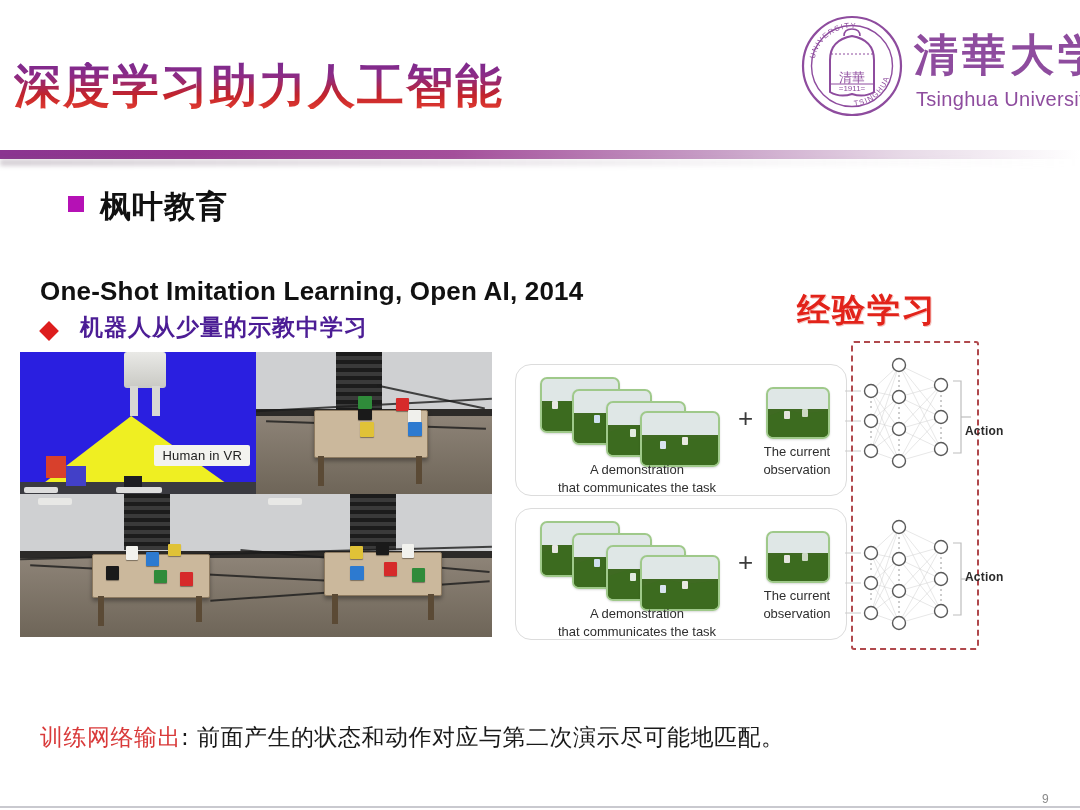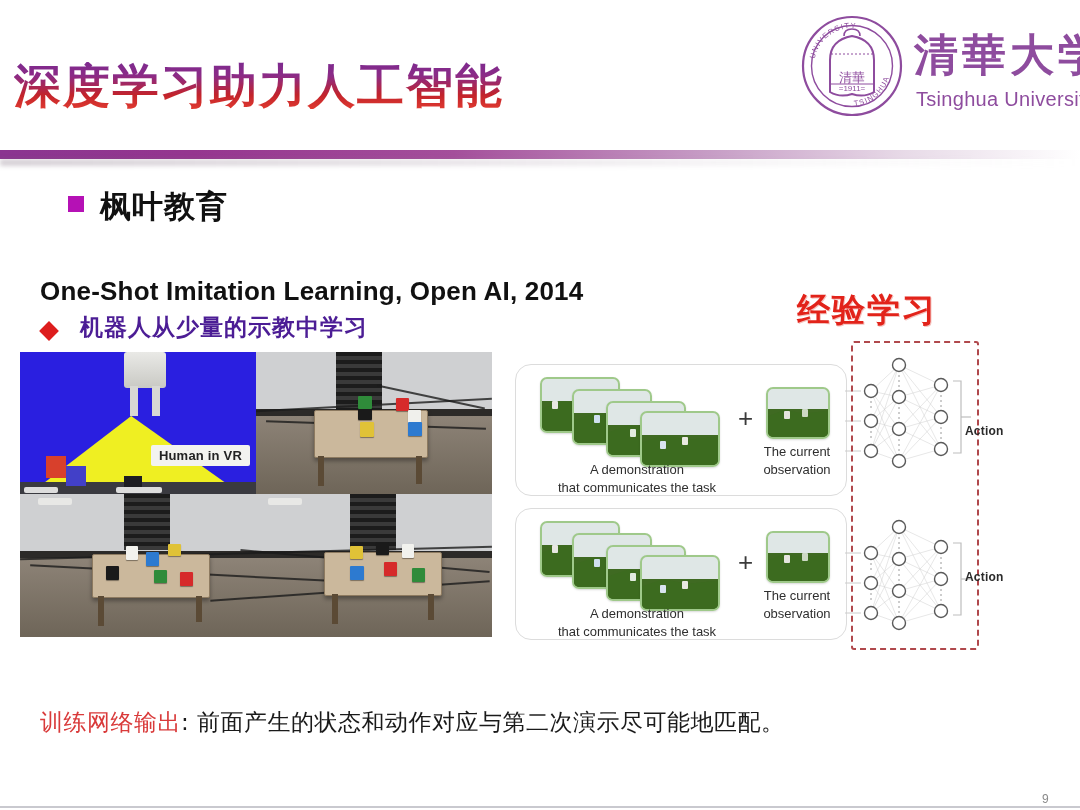--- a/index.html
+++ b/index.html
@@ -83,21 +83,21 @@
   .deep-learn{
     position:absolute;left:797px;top:288px;
     font-size:33px;font-weight:bold;color:#e2231a;letter-spacing:2px;
     font-family:"DejaVu Sans","Liberation Sans",sans-serif;white-space:nowrap;
     text-shadow:1px 1px 0 rgba(230,120,110,.45);
   }
 
   
   .photo{
     position:absolute;left:20px;top:352px;width:472px;height:285px;
-    overflow:hidden;background:#0c4a6e;font-weight:bold;
+    overflow:hidden;background:#0c4a6e;
   }
   .q{position:absolute;overflow:hidden;}
   .q-tl{left:0;top:0;width:236px;height:142px;background:#2a1fe0;}
   .q-tr{left:236px;top:0;width:236px;height:142px;background:#6d6258;}
   .q-b{left:0;top:142px;width:472px;height:143px;background:#6d6258;}
 
   
   .vr-yellow{
     position:absolute;left:20px;bottom:8px;width:190px;height:70px;
     background:#efef22;
@@ -162,21 +162,21 @@
   .action-label{
     position:absolute;font-size:12px;color:#2a2a2a;font-weight:bold;letter-spacing:.2px;
   }
 
   
   .bt{position:absolute;font-size:23px;letter-spacing:.5px;white-space:nowrap;
       font-family:"DejaVu Sans","Liberation Sans",sans-serif;}
   .bt .k{color:#d93a3a;}
   .bt .v{color:#1a1a1a;}
   .bt1{left:40px;top:668px;}
-  .bt2{left:40px;top:707px;}
+  .bt2{left:40px;top:722px;}
 
   
   .wm{position:absolute;left:880px;top:694px;width:190px;height:106px;opacity:.92;}
   .wm-text{
     position:absolute;left:44px;top:40px;font-size:25px;color:#7b5f86;font-weight:bold;
     font-family:"DejaVu Serif","Liberation Serif",serif;letter-spacing:2px;
   }
   .wechat{
     position:absolute;left:4px;top:44px;width:26px;height:22px;border-radius:50%/60%;
     background:#7d5f88;

